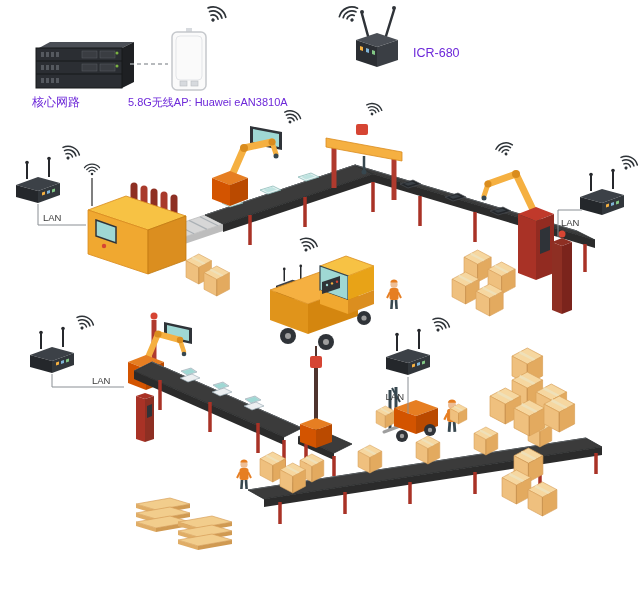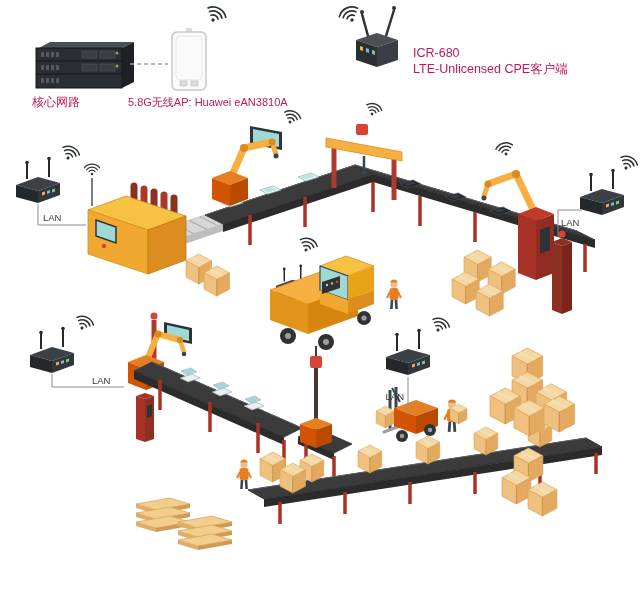--- a/index.html
+++ b/index.html
@@ -1,19 +1,19 @@
 <!DOCTYPE html>
 <html><head>
 <meta charset="utf-8">
 <style>
   html,body{margin:0;padding:0;background:#fff;}
   .stage{position:relative;width:641px;height:595px;background:#ffffff;overflow:hidden;
          font-family:"Liberation Sans",sans-serif;}
   .stage svg{position:absolute;left:0;top:0;}
-  .label{position:absolute;color:#be185d;line-height:1.25;white-space:nowrap;}
+  .label{position:absolute;color:#6d28d9;line-height:1.25;white-space:nowrap;}
   .lbl-core{left:32px;top:95px;font-size:12px;}
   .lbl-ap{left:128px;top:96px;font-size:11px;text-align:center;}
   .lbl-icr-title{left:413px;top:46px;font-size:12.5px;}
   .lbl-icr-sub{left:413px;top:62px;font-size:12.5px;}
   .lan{font-size:9.5px;fill:#3a3a3a;font-family:"Liberation Sans",sans-serif;}
 </style>
 </head>
 <body>
 
 <div class="stage">
@@ -396,15 +396,14 @@
     <use href="#cpe" transform="translate(386,344)"></use>
     <use href="#wifi" transform="translate(438,330) rotate(25) scale(0.9)"></use>
     <polyline points="408,377 408,414" fill="none" stroke="#8A8F94" stroke-width="1"></polyline>
     <text class="lan" x="404" y="400" text-anchor="end">LAN</text>
   </g>
 </svg>
 
 <div class="label lbl-core">核心网路</div>
 <div class="label lbl-ap">5.8G无线AP: Huawei eAN3810A</div>
 <div class="label lbl-icr-title">ICR-680</div>
-<div class="label lbl-icr-sub">LTE-Unlicensed CPE客户端</div>
 
 </div>
 
 </body></html>

